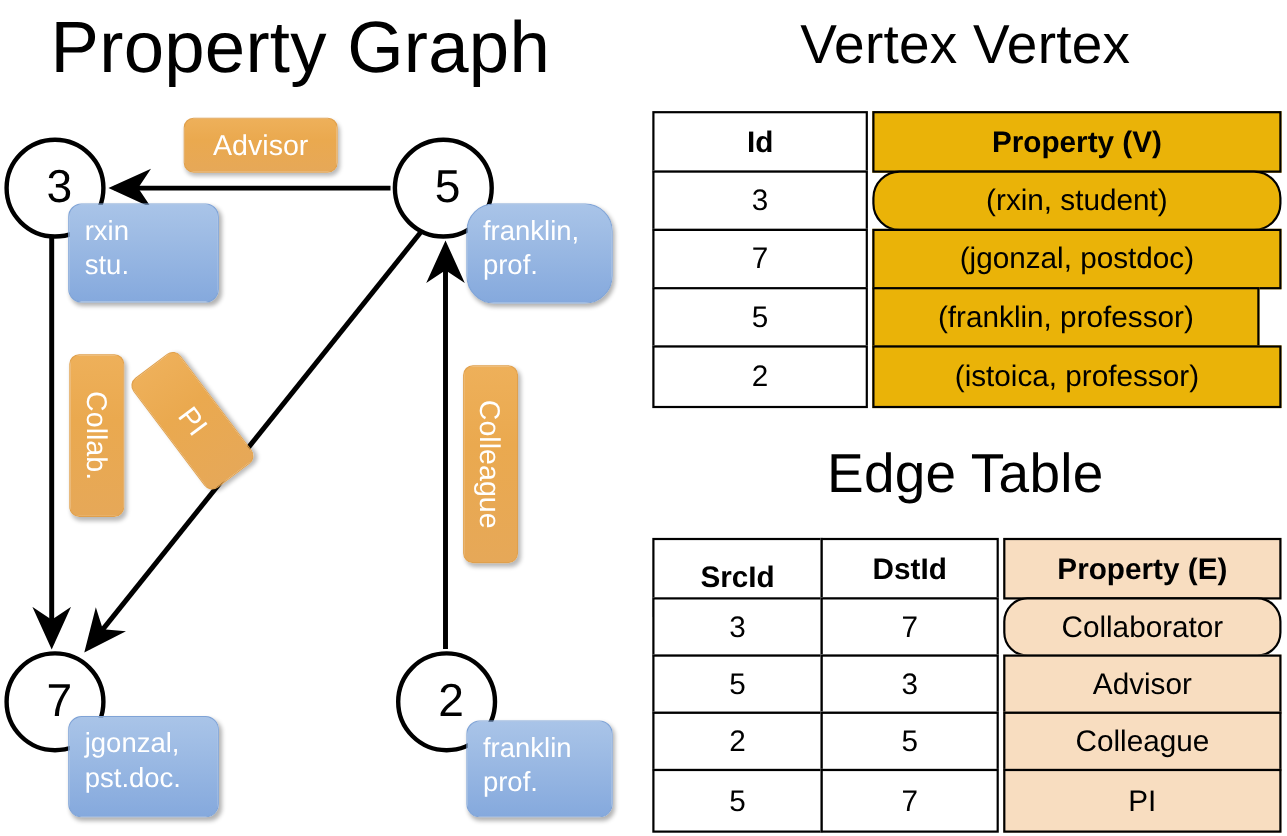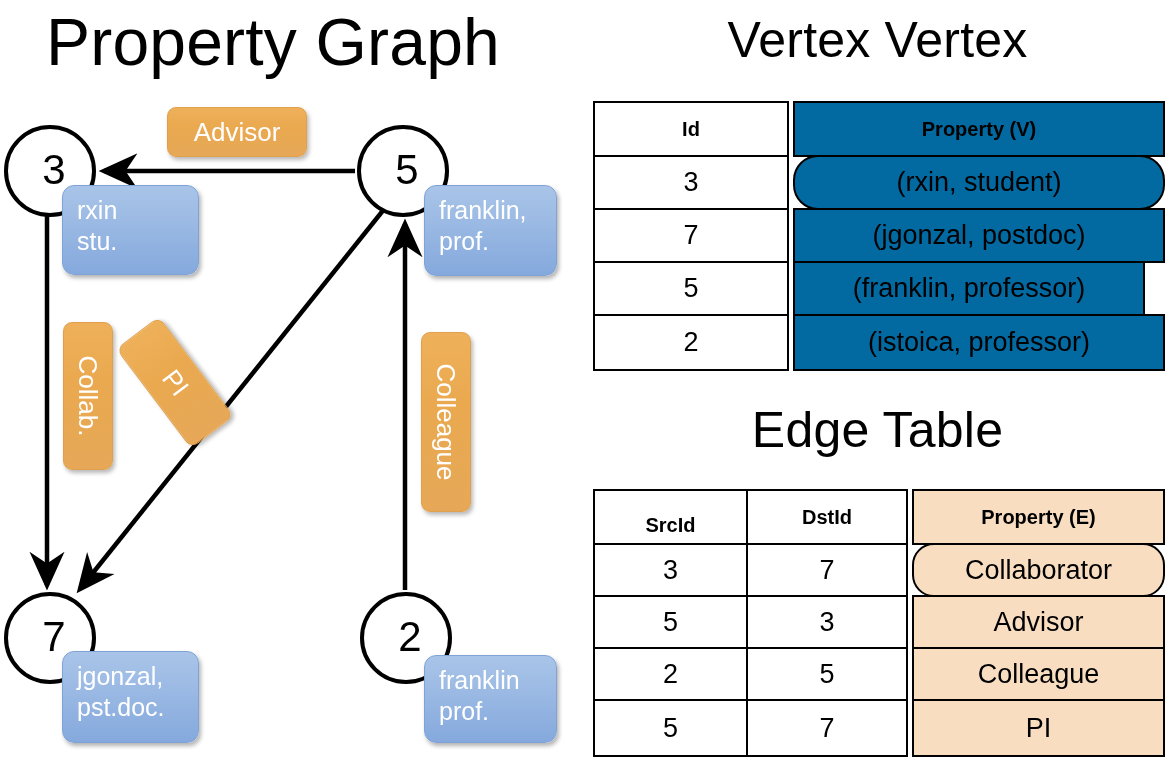--- a/index.html
+++ b/index.html
@@ -101,21 +101,21 @@
     border: 1px solid #7fa3d6;
     box-shadow: 2px 3px 4px rgba(0,0,0,0.30);
     color: #ffffff;
     box-sizing: border-box;
     padding: 9px 0 0 14px;
     font-size: 25px;
     line-height: 31px;
     overflow: hidden;
   }
   #vprop-3 { left: 62px;  top: 185px; width: 137px; height: 90px; }
-  #vprop-5 { left: 424px; top: 185px; width: 133px; height: 91px; }
+  #vprop-5 { left: 424px; top: 185px; width: 133px; height: 91px; border-radius: 25px; }
   #vprop-7 { left: 62px;  top: 651px; width: 137px; height: 92px; }
   #vprop-2 { left: 424px; top: 655px; width: 133px; height: 88px; }
 
   
   .edge-label {
     position: absolute;
     border-radius: 9px;
     background: linear-gradient(180deg, #eeb05a 0%, #eaa94f 40%, #e6a858 100%);
     border: 1px solid #e0a04c;
     box-shadow: 2px 3px 4px rgba(0,0,0,0.28);
@@ -154,22 +154,22 @@
     box-sizing: border-box;
     border: 2px solid #000000;
     display: flex;
     align-items: center;
     justify-content: center;
     font-size: 27px;
     line-height: 29px;
     color: #000000;
     text-align: center;
   }
-  .tcell.head { font-weight: bold; font-size: 20px; }
-  .tcell.blue { background: #0369a1; }
+  .tcell.head { font-weight: bold; font-size: 27px; }
+  .tcell.blue { background: #eab308; }
   .tcell.peach { background: #f8ddc0; }
   .tcell.white { background: #ffffff; }
 
   
   #vertex-table { left: 593px; top: 101px; width: 572px; height: 270px; }
   
   #edge-table   { left: 593px; top: 489px; width: 572px; height: 268px; }
 </style>
 </head>
 <body>

